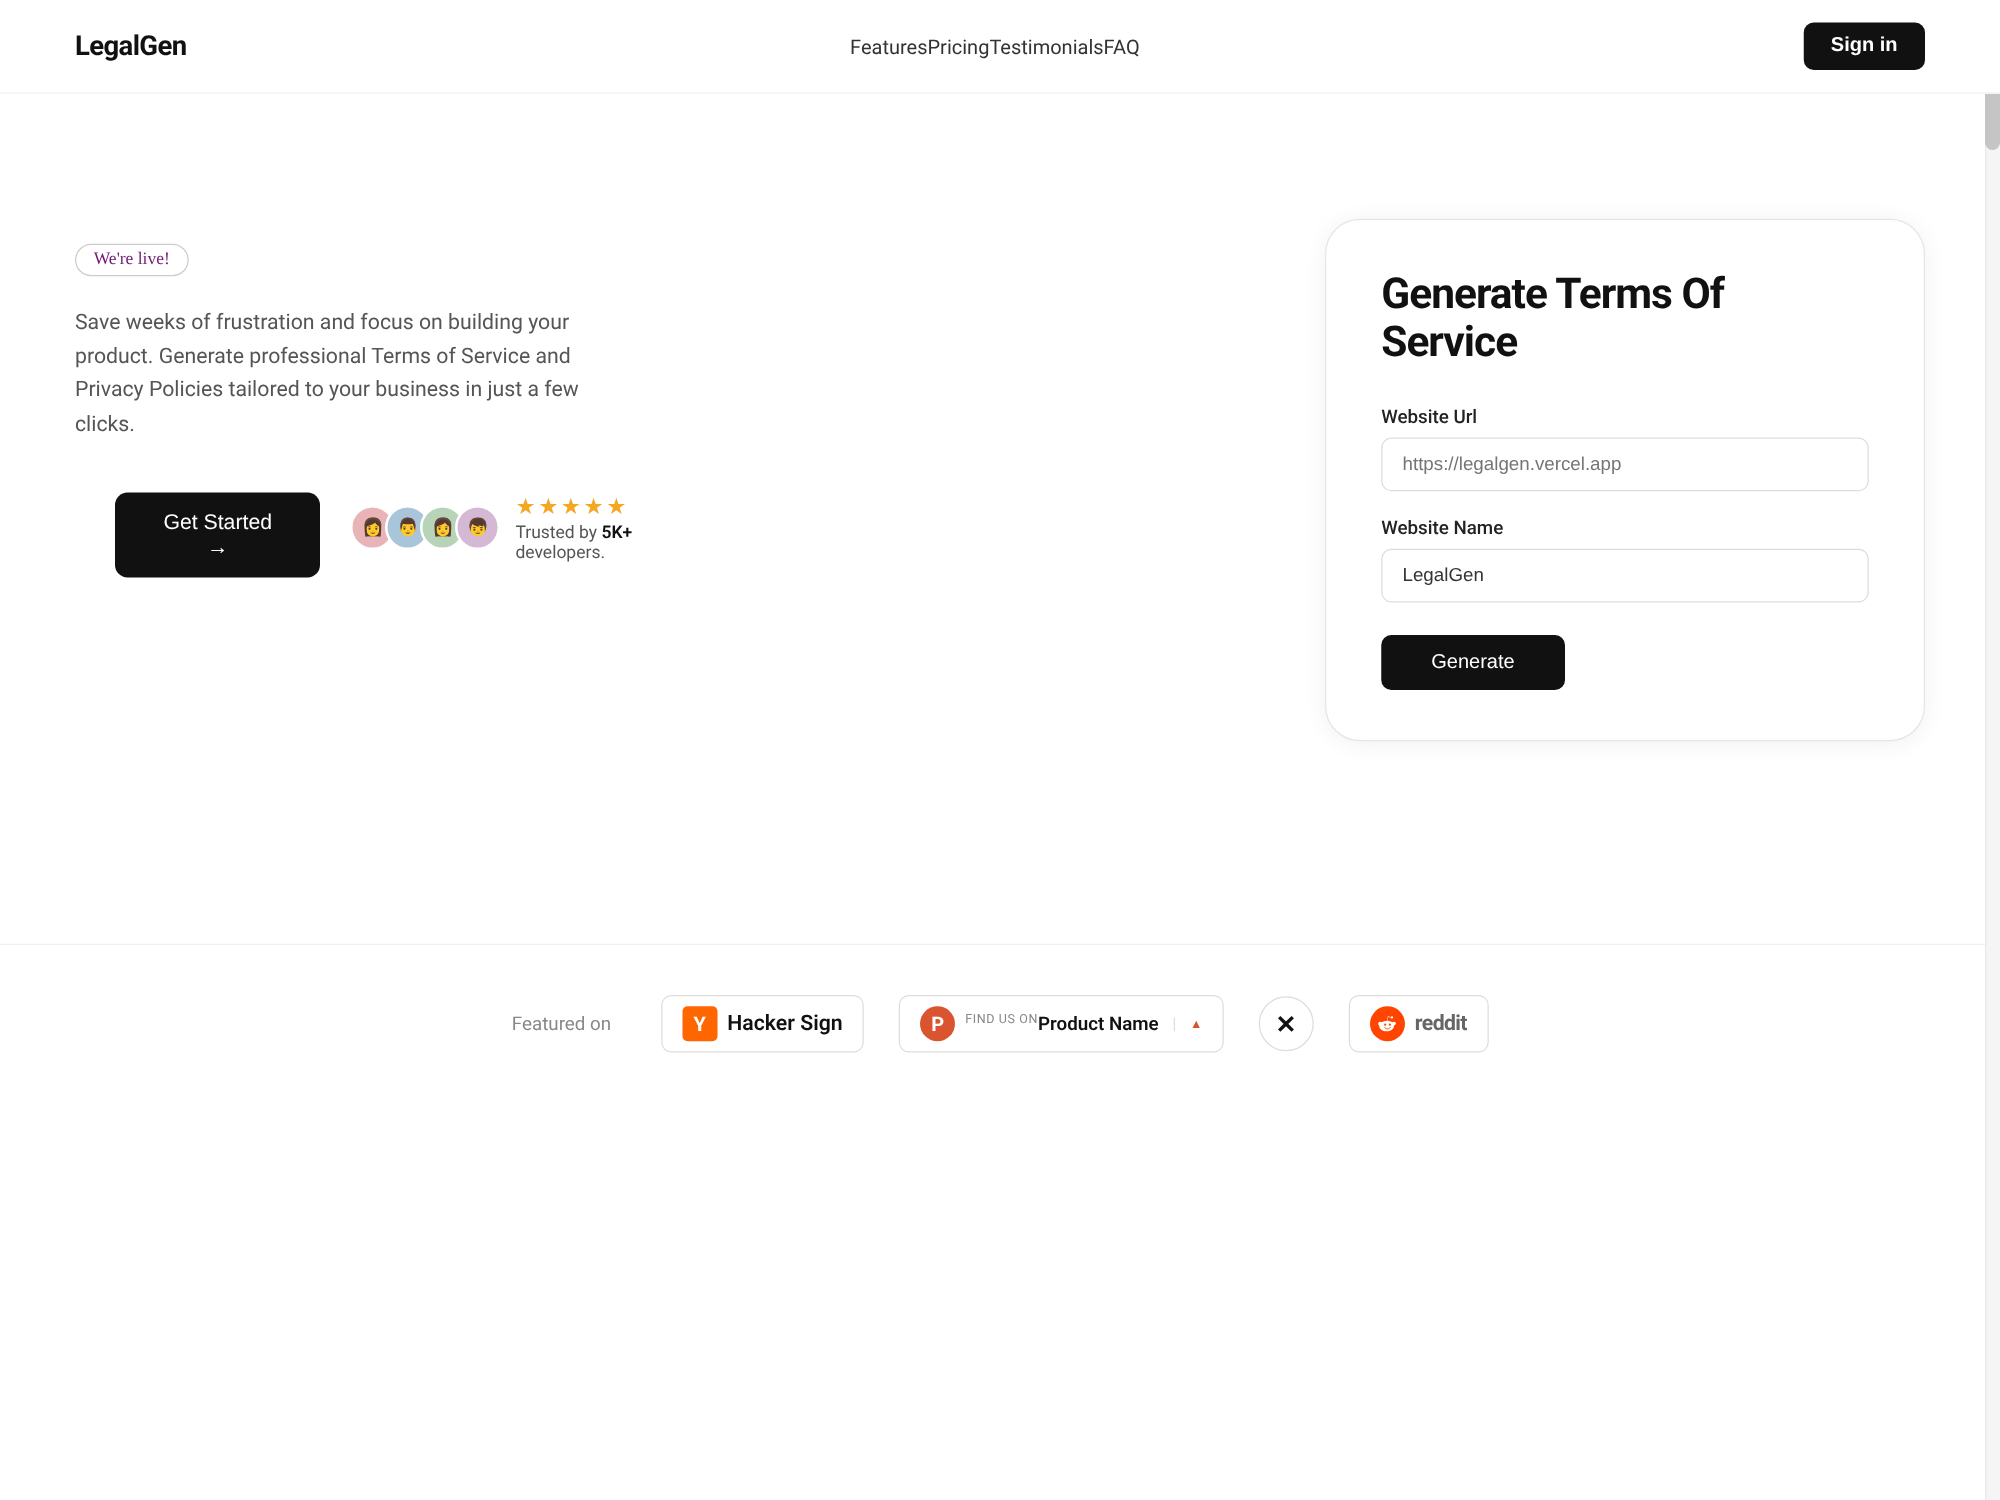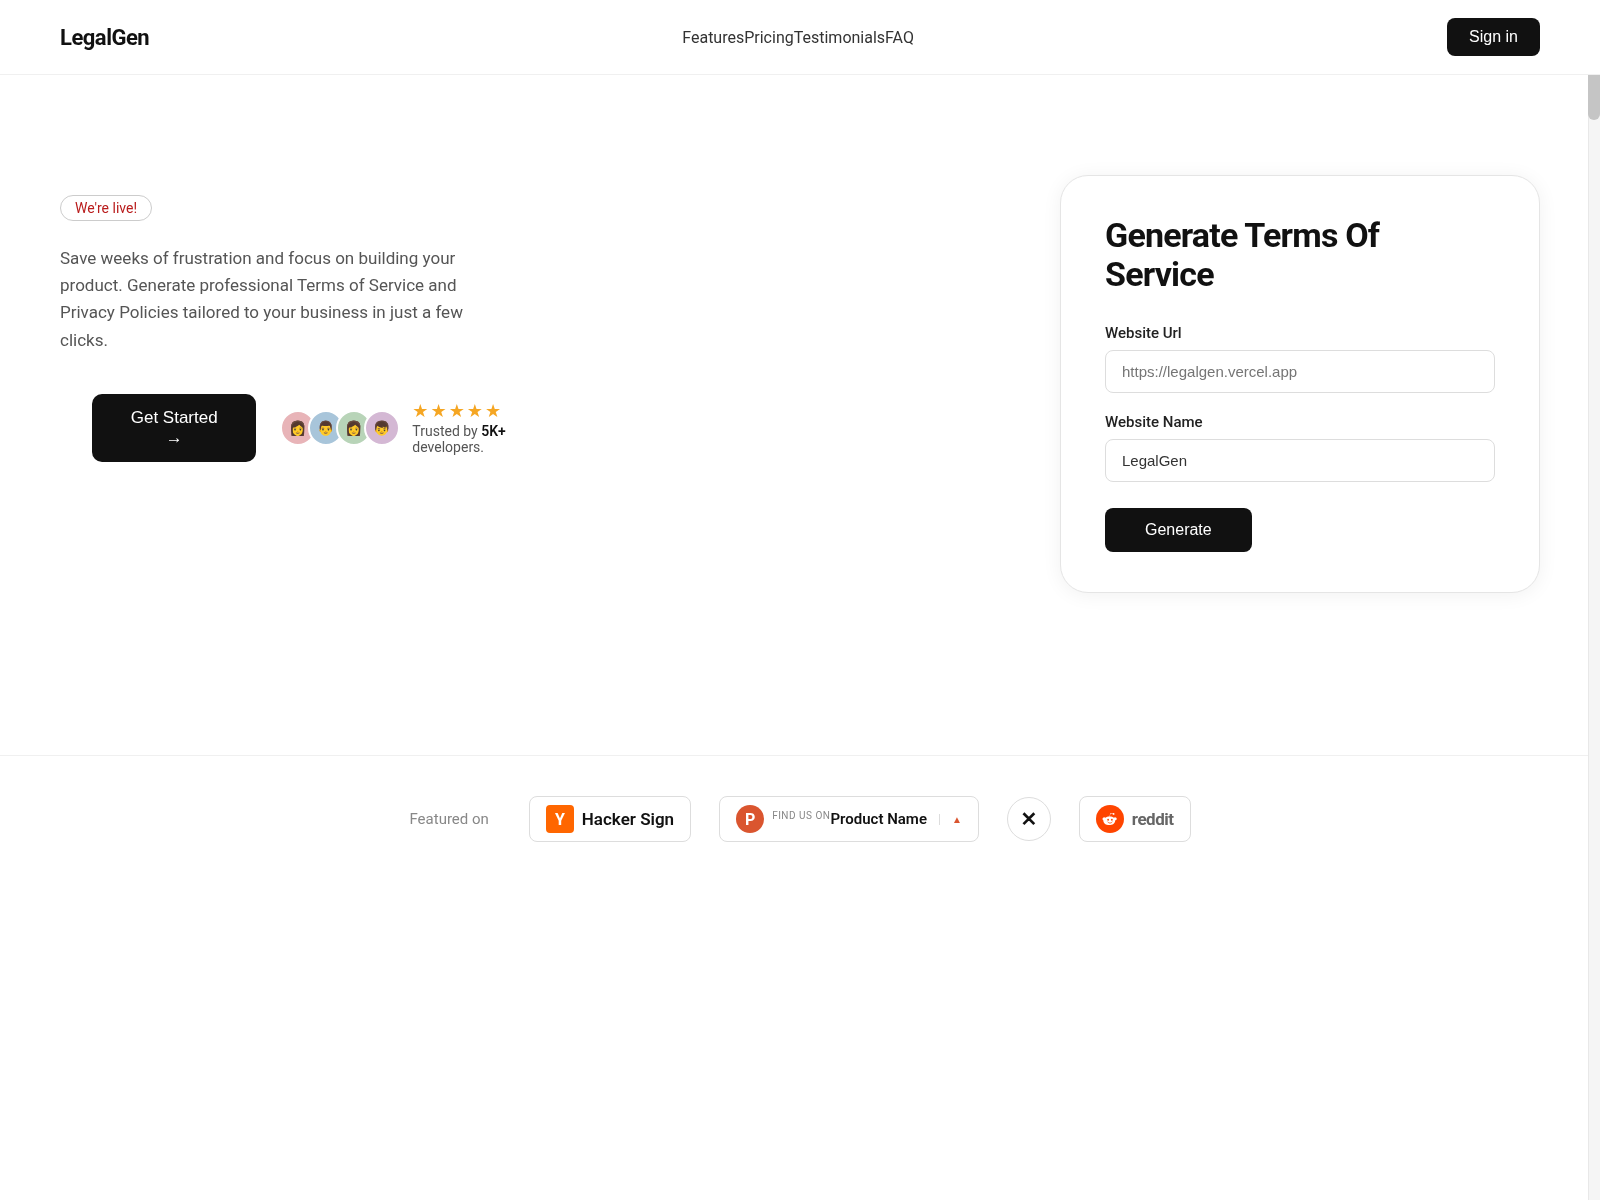--- a/index.html
+++ b/index.html
@@ -49,21 +49,21 @@
       font-weight: 400;
     }
 
     .signin-btn {
       background: #111;
       color: #fff;
       border: none;
       padding: 10px 22px;
       border-radius: 8px;
       font-size: 16px;
-      font-weight: 400;
+      font-weight: 700;
       cursor: pointer;
     }
 
     
     .hero {
       display: flex;
       align-items: flex-start;
       justify-content: space-between;
       padding: 80px 60px 60px 60px;
       min-height: 680px;
@@ -73,22 +73,23 @@
       max-width: 520px;
       padding-top: 40px;
     }
 
     .live-badge {
       display: inline-block;
       border: 1px solid #ccc;
       border-radius: 20px;
       padding: 4px 14px;
       font-size: 14px;
-      color: #b91c1c;
+      color: #701a75;
       margin-bottom: 24px;
+      font-family: Liberation Serif, serif;
     }
 
     .hero-title {
       font-size: 72px;
       font-weight: 700;
       line-height: 1.05;
       letter-spacing: -2px;
       color: #111;
       margin-bottom: 28px;
     }
@@ -96,21 +97,21 @@
     .hero-description {
       font-size: 17px;
       color: #555;
       line-height: 1.6;
       margin-bottom: 40px;
       max-width: 420px;
     }
 
     .hero-cta-row {
       display: flex;
-      align-items: center;
+      align-items: flex-start;
       gap: 24px;
       padding-left: 32px;
     }
 
     .get-started-btn {
       background: #111;
       color: #fff;
       border: none;
       padding: 14px 28px;
       border-radius: 10px;

